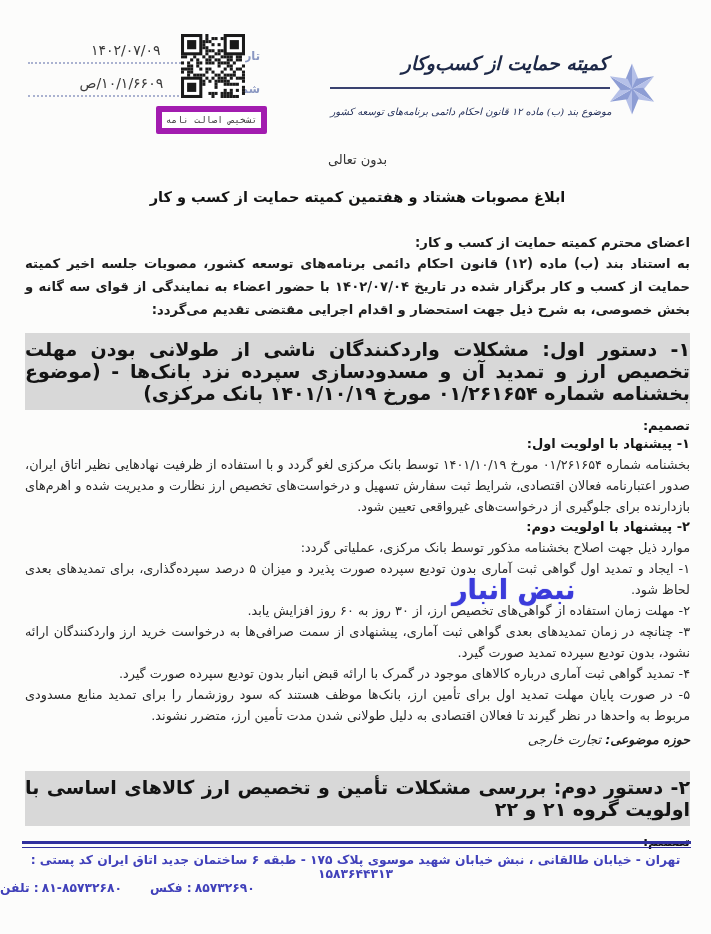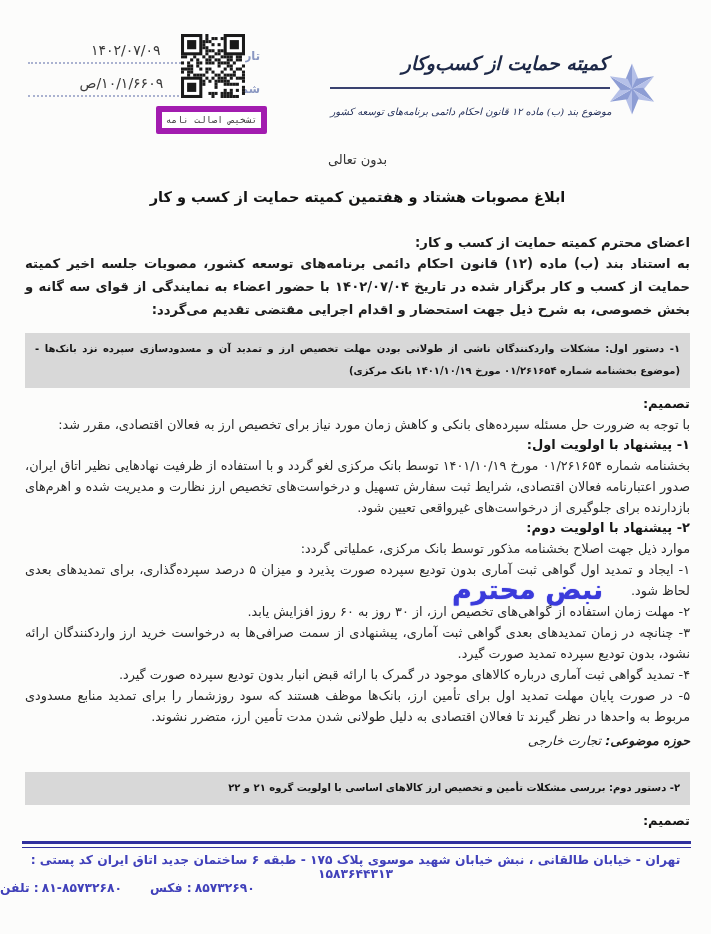--- a/index.html
+++ b/index.html
@@ -33,22 +33,22 @@
                 color:#27335c;white-space:nowrap;}
   .star{position:absolute;left:608px;top:54px;}
 
   
   .body{position:absolute;left:25px;right:21px;top:152px;direction:rtl;}
   .bismillah{text-align:center;font-size:13px;color:#333;margin-bottom:22px;}
   .letter-title{text-align:center;font-weight:bold;font-size:14.5px;color:#141414;margin-bottom:30px;}
   .letter-title span{text-underline-offset:4px;}
   .salutation{font-weight:bold;font-size:13.2px;color:#1b1b1b;margin-bottom:2px;}
   .intro{font-weight:bold;font-size:13.2px;line-height:23px;text-align:justify;color:#1e1e1e;margin-bottom:12px;}
-  .hl{background:var(--hl-gray);font-weight:bold;font-size:10px;line-height:22px;
-      text-align:justify;color:#141414;padding:5px 10px 6px;margin-bottom:8px;}
+  .hl{background:var(--hl-gray);font-weight:bold;font-size:19px;line-height:22px;
+      text-align:justify;color:#141414;padding:5px 0 6px;margin-bottom:8px;}
   .blabel{font-weight:bold;font-size:13px;color:#161616;margin-bottom:3px;}
   .plain{font-size:12.8px;line-height:21px;text-align:justify;color:#2a2a2a;}
   .mb2{margin-bottom:2px;} .mb0{margin-bottom:0;}
   .topic{margin-top:6px;font-size:12.6px;color:#1d1d1d;font-style:italic;}
   .topic b{font-weight:bold;}
   .hl2{margin-top:24px;}
   .watermark{position:absolute;left:452px;top:574px;direction:rtl;font-size:27px;font-weight:bold;
              color:var(--wm-blue);letter-spacing:1px;opacity:.92;text-shadow:0 0 1px var(--wm-blue);}
 
   
@@ -264,42 +264,41 @@
   </svg>
 
   <div class="body">
     <div class="bismillah">بدون تعالی</div>
     <div class="letter-title"><span>ابلاغ مصوبات هشتاد و هفتمین کمیته حمایت از کسب و کار</span></div>
     <div class="salutation">اعضای محترم کمیته حمایت از کسب و کار:</div>
     <div class="intro">به استناد بند (ب) ماده (۱۲) قانون احکام دائمی برنامه‌های توسعه کشور، مصوبات جلسه اخیر کمیته حمایت از کسب و کار برگزار شده در تاریخ ۱۴۰۲/۰۷/۰۴ با حضور اعضاء به نمایندگی از قوای سه گانه و بخش خصوصی، به شرح ذیل جهت استحضار و اقدام اجرایی مقتضی تقدیم می‌گردد:</div>
 
     <div class="hl">۱- دستور اول: مشکلات واردکنندگان ناشی از طولانی بودن مهلت تخصیص ارز و تمدید آن و مسدودسازی سپرده نزد بانک‌ها - (موضوع بخشنامه شماره ۰۱/۲۶۱۶۵۴ مورخ ۱۴۰۱/۱۰/۱۹ بانک مرکزی)</div>
     <div class="blabel">تصمیم:</div>
-    <div class="plain mb2">با توجه به ضرورت حل مسئله سپرده‌های بانکی و کاهش زمان مورد نیاز برای تخصیص ارز به فعالان اقتصادی، مقرر شد:</div>
     <div class="blabel">۱- پیشنهاد با اولویت اول:</div>
     <div class="plain mb2">بخشنامه شماره ۰۱/۲۶۱۶۵۴ مورخ ۱۴۰۱/۱۰/۱۹ توسط بانک مرکزی لغو گردد و با استفاده از ظرفیت نهادهایی نظیر اتاق ایران، صدور اعتبارنامه فعالان اقتصادی، شرایط ثبت سفارش تسهیل و درخواست‌های تخصیص ارز نظارت و مدیریت شده و اهرم‌های بازدارنده برای جلوگیری از درخواست‌های غیرواقعی تعیین شود.</div>
     <div class="blabel">۲- پیشنهاد با اولویت دوم:</div>
     <div class="plain mb0">موارد ذیل جهت اصلاح بخشنامه مذکور توسط بانک مرکزی، عملیاتی گردد:</div>
 
     <div class="plain mb0">۱- ایجاد و تمدید اول گواهی ثبت آماری بدون تودیع سپرده صورت پذیرد و میزان ۵ درصد سپرده‌گذاری، برای تمدیدهای بعدی لحاظ شود.</div>
     <div class="plain mb0">۲- مهلت زمان استفاده از گواهی‌های تخصیص ارز، از ۳۰ روز به ۶۰ روز افزایش یابد.</div>
     <div class="plain mb0">۳- چنانچه در زمان تمدیدهای بعدی گواهی ثبت آماری، پیشنهادی از سمت صرافی‌ها به درخواست خرید ارز واردکنندگان ارائه نشود، بدون تودیع سپرده تمدید صورت گیرد.</div>
     <div class="plain mb0">۴- تمدید گواهی ثبت آماری درباره کالاهای موجود در گمرک با ارائه قبض انبار بدون تودیع سپرده صورت گیرد.</div>
     <div class="plain mb0">۵- در صورت پایان مهلت تمدید اول برای تأمین ارز، بانک‌ها موظف هستند که سود روزشمار را برای تمدید منابع مسدودی مربوط به واحدها در نظر گیرند تا فعالان اقتصادی به دلیل طولانی شدن مدت تأمین ارز، متضرر نشوند.</div>
 
     <div class="topic">
       <b>حوزه موضوعی:</b>
       <span>تجارت خارجی</span>
     </div>
 
     <div class="hl hl2">۲- دستور دوم: بررسی مشکلات تأمین و تخصیص ارز کالاهای اساسی با اولویت گروه ۲۱ و ۲۲</div>
     <div class="blabel">تصمیم:</div>
   </div>
 
-  <div class="watermark">نبض محترم</div>
+  <div class="watermark">نبض انبار</div>
 
   <div class="rule1"></div>
   <div class="rule2"></div>
   <div class="addr">تهران - خیابان طالقانی ، نبش خیابان شهید موسوی پلاک ۱۷۵ - طبقه ۶ ساختمان جدید اتاق ایران کد پستی : ۱۵۸۳۶۴۴۳۱۳</div>
   <div class="phone">
     <span>تلفن :</span>
     <span>۸۱-۸۵۷۳۲۶۸۰</span>
     <span class="gap"></span>
     <span>فکس :</span>
     <span>۸۵۷۳۲۶۹۰</span>

